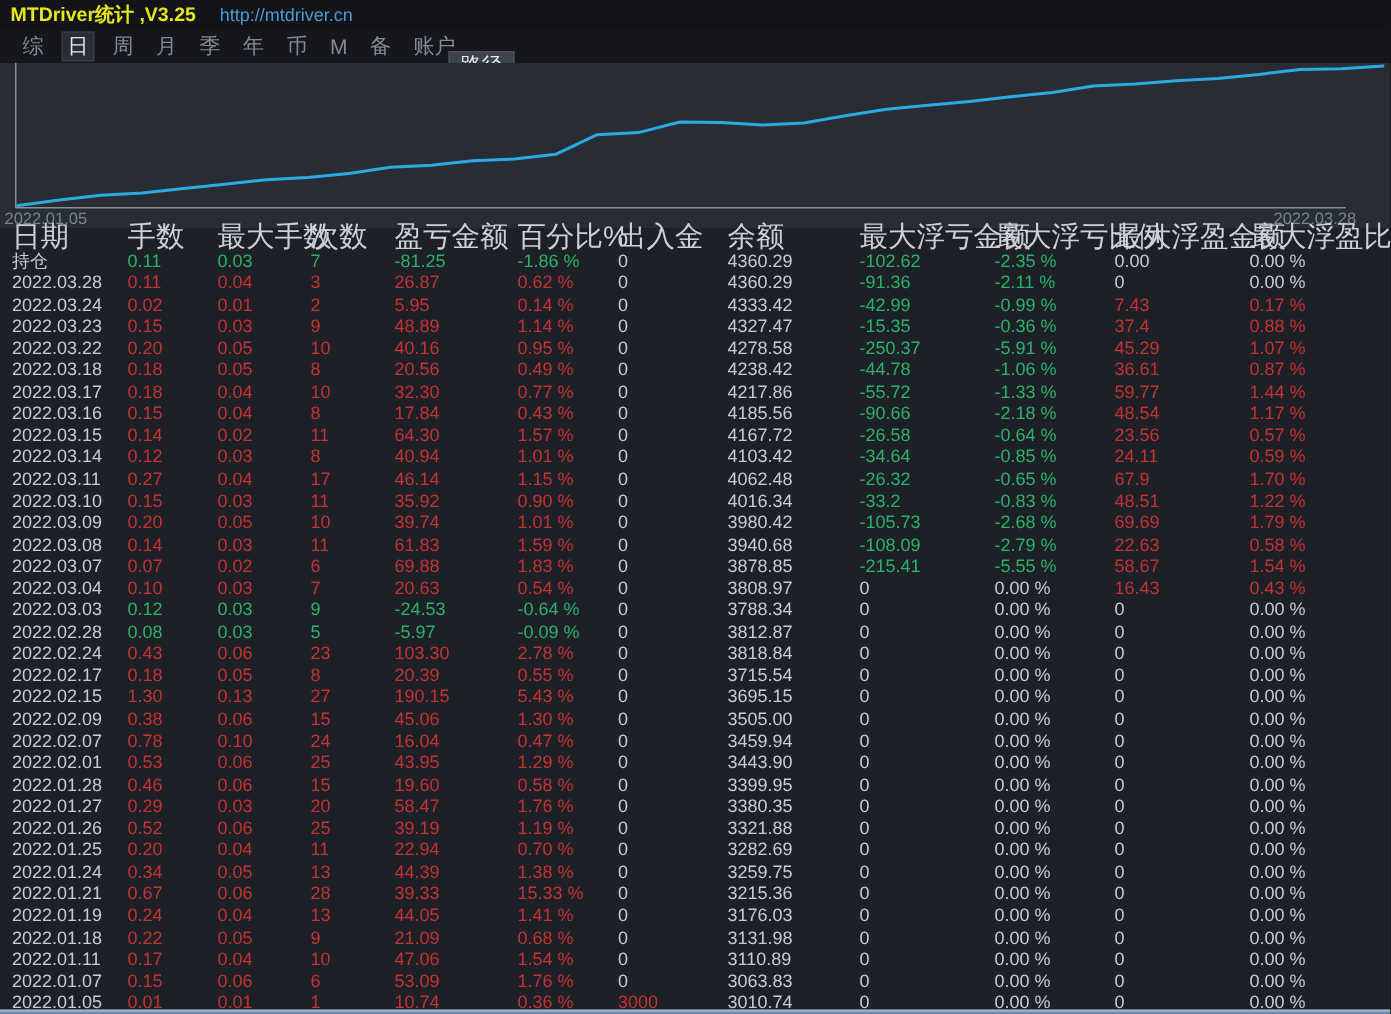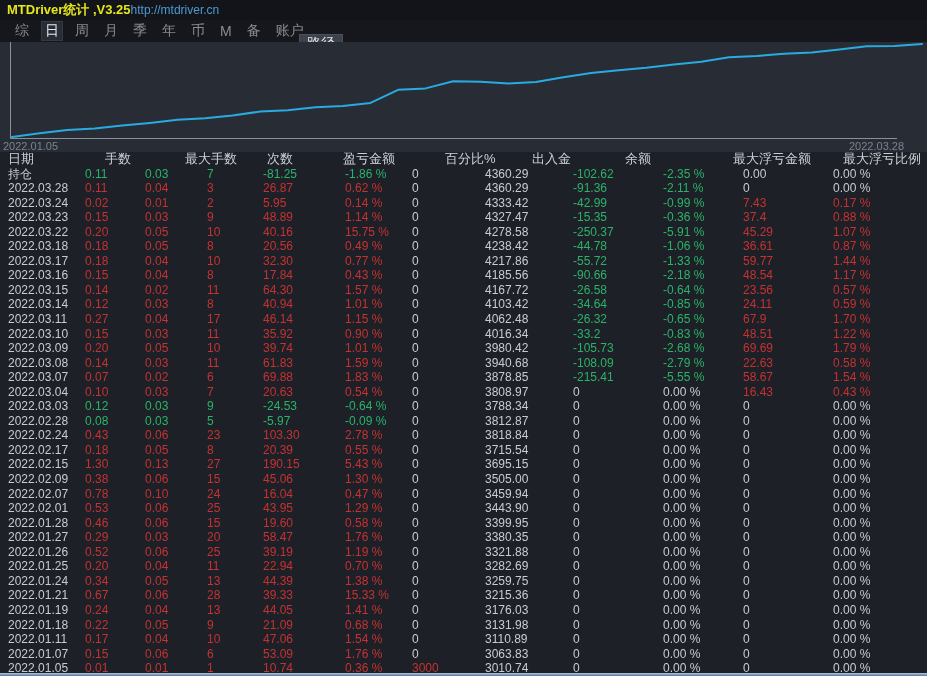--- a/index.html
+++ b/index.html
@@ -4,42 +4,42 @@
 <style>
   * { margin:0; padding:0; box-sizing:border-box; }
   html,body { background:#101216; }
   body { font-family:"Liberation Sans","DejaVu Sans",sans-serif; }
   .screen { position:relative; width:927px; height:676px; background:#1d2127; overflow:hidden; }
 
   
   .titlebar { position:absolute; top:0; left:0; width:927px; height:20px; background:#121419;
               display:flex; align-items:center; justify-content:flex-start; padding:0 7px; }
   .app-title { color:#e6e61a; font-size:13px; font-weight:bold; }
-  .app-url { color:#4d9ad2; font-size:12px; }
+  .app-url { color:#4d9ad2; font-size:12px;margin-left:16px; }
 
   
   .menubar { position:absolute; top:20px; left:0; width:927px; height:22px; background:#15171d; }
   .menu-items { position:absolute; left:12px; top:0; height:22px; display:flex; align-items:center; gap:9px; }
   .menu-item { color:#868b93; font-size:14px; padding:1px 3px; cursor:default; }
   .menu-item.active { color:#e2e6eb; background:#272c35; border:1px solid #343a44; padding:0 3px; }
   .path-btn { position:absolute; left:299px; top:2px; height:18px; background:#3d434d; border:1px solid #4a515c;
               color:#e6e9ee; font-size:14px; padding:0 7px; line-height:16px;margin-top:12px; }
 
   
   .chart { position:absolute; top:42px; left:0; width:927px; height:110px; background:#272c35; }
   .chart svg { position:absolute; top:0; left:0; }
   .xlabel { position:absolute; bottom:0; font-size:11px; color:#7d838c; }
   .xlabel.left { left:3px; }
   .xlabel.right { left:849px; }
 
   
   .table { position:absolute; top:152px; left:0; width:927px; }
   .trow { display:grid; grid-template-columns:77px 60px 62px 56px 82px 67px 73px 88px 90px 80px 90px 94px;
           height:14.56px; line-height:14.5px; padding-left:8px; font-size:12px; white-space:nowrap; }
-  .trow.header { color:#ccd1d9; font-size:13px;gap:20px; }
+  .trow.header { color:#ccd1d9; font-size:19px; }
   .trow.total { border-top:1px solid #0a0c0f; }
   .c-red { color:#c53232; }
   .c-green { color:#2bb269; }
   .c-white { color:#c7ccd4; }
 
   
   .watermark { position:absolute; right:2px; bottom:2px; font-size:43px; font-weight:bold; letter-spacing:1px;
                color:#d7dce2; text-shadow:0 0 3px #14171c; z-index:5; }
   .bottom-strip { position:absolute; left:0; bottom:0; width:927px; height:3px;
                   background:linear-gradient(#b9c9de,#54749f); z-index:6; }
@@ -150,21 +150,21 @@
         <span class="c-green">-0.36 %</span>
         <span class="c-red">37.4</span>
         <span class="c-red">0.88 %</span>
       </div>
       <div class="trow">
         <span class="c-white">2022.03.22</span>
         <span class="c-red">0.20</span>
         <span class="c-red">0.05</span>
         <span class="c-red">10</span>
         <span class="c-red">40.16</span>
-        <span class="c-red">15.75 %</span>
+        <span class="c-red">0.95 %</span>
         <span class="c-white">0</span>
         <span class="c-white">4278.58</span>
         <span class="c-green">-250.37</span>
         <span class="c-green">-5.91 %</span>
         <span class="c-red">45.29</span>
         <span class="c-red">1.07 %</span>
       </div>
       <div class="trow">
         <span class="c-white">2022.03.18</span>
         <span class="c-red">0.18</span>

